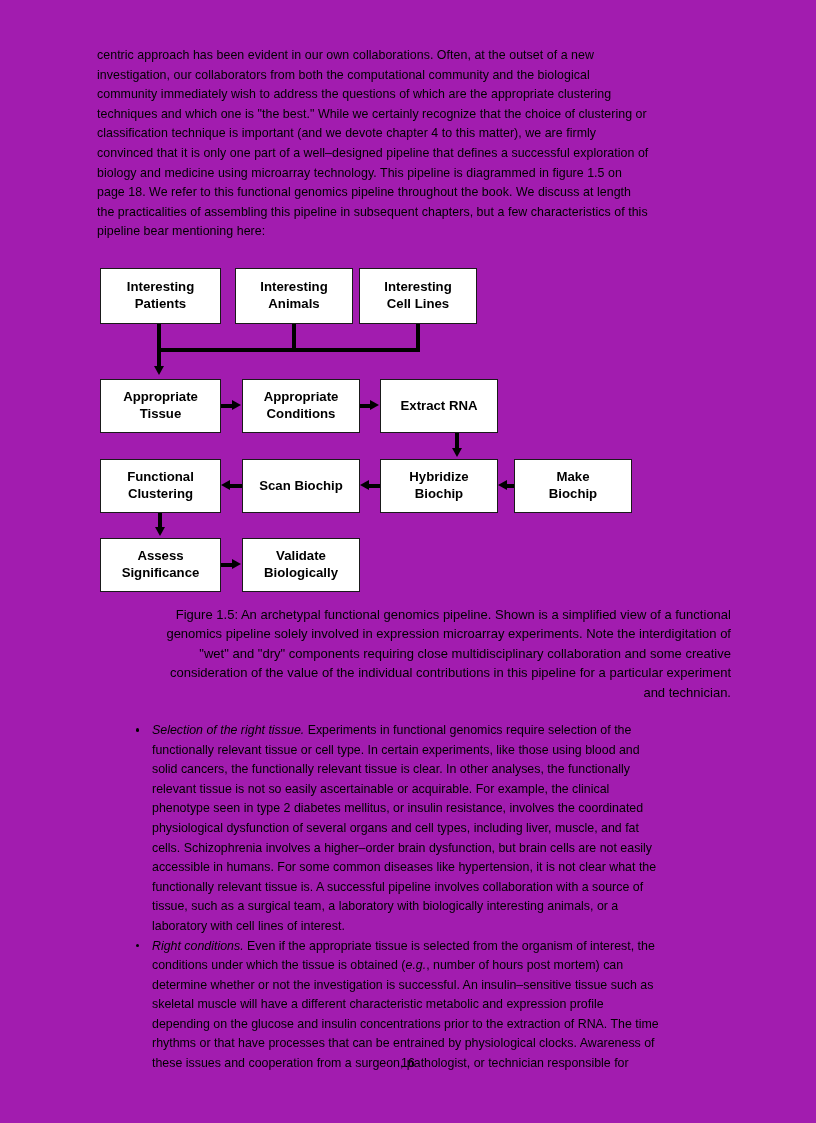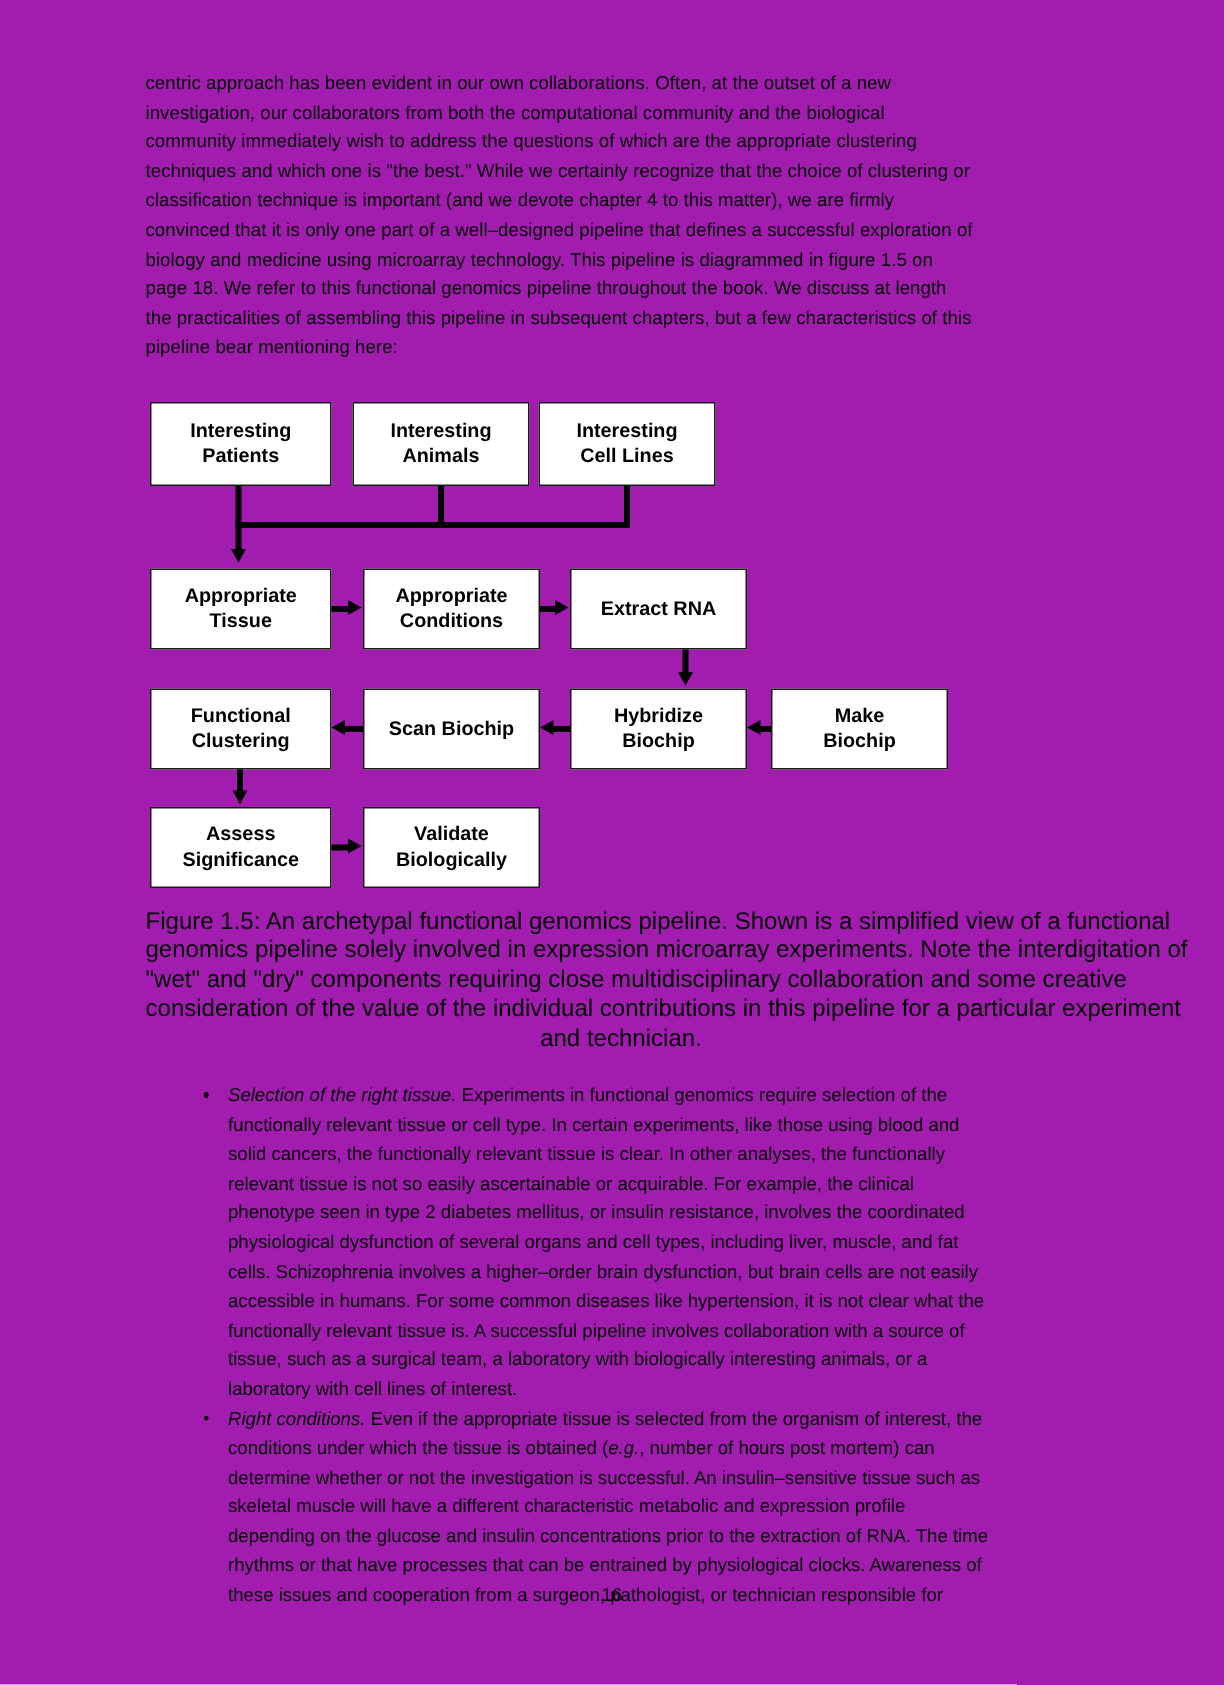--- a/index.html
+++ b/index.html
@@ -79,24 +79,24 @@
     border-left: 9px solid #000000;
   }
   .ah-left {
     border-top: 5.5px solid transparent;
     border-bottom: 5.5px solid transparent;
     border-right: 9px solid #000000;
   }
 
   
   .caption {
-    font-size: 16px;
+    font-size: 13px;
     line-height: 19.4px;
     margin: 0;
-    text-align: center;
+    text-align: right;
     letter-spacing: 0.01px;
   }
   .caption .ln { display: block; white-space: pre; }
 
   
   .bullets {
     margin: 19px 0 0 0;
     padding: 0;
     list-style: none;
   }

